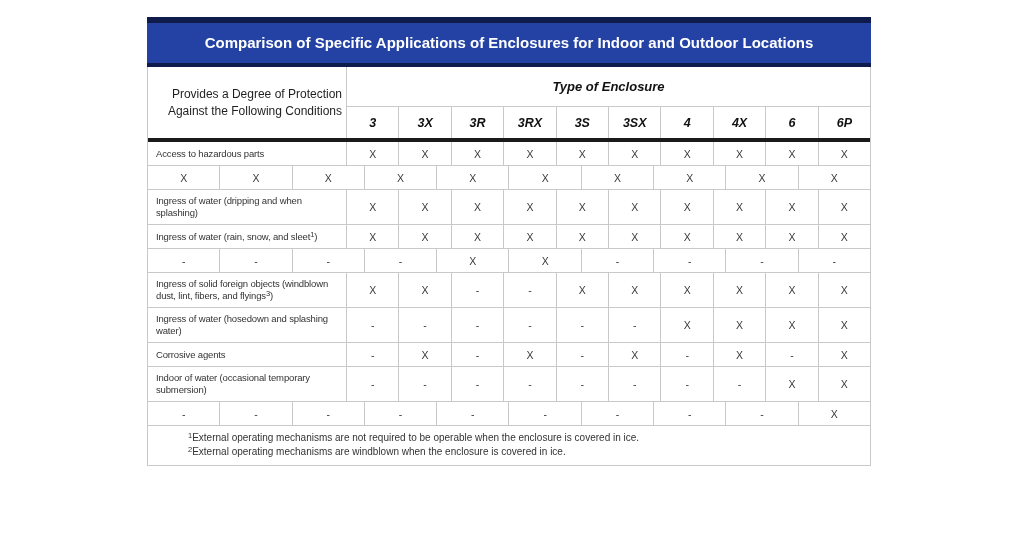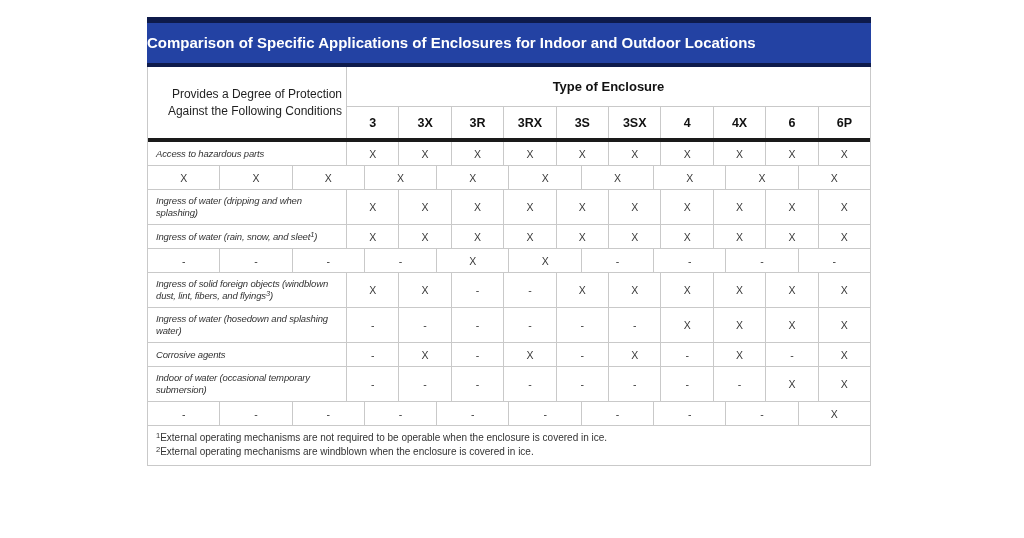--- a/index.html
+++ b/index.html
@@ -16,21 +16,21 @@
   }
   .title-bar {
     background: var(--title-bg, #2342A3);
     border-top: 6px solid var(--title-border, #0E1B4B);
     border-bottom: 4px solid var(--title-border, #0E1B4B);
     color: var(--title-text, #ffffff);
     font-weight: bold;
     font-size: 15px;
     line-height: 40px;
     height: 50px;
-    text-align: left;
+    text-align: center;
     white-space: nowrap;
   }
   .table-body {
     border-left: 1px solid var(--grid-line, #C9C9C9);
     border-right: 1px solid var(--grid-line, #C9C9C9);
   }
   .header-row {
     display: flex;
     height: 75px;
     border-bottom: 4px solid var(--heavy-rule, #1A1A1A);
@@ -40,21 +40,21 @@
     flex: 0 0 199px;
     border-right: 1px solid var(--grid-line, #C9C9C9);
     display: flex;
     align-items: center;
     padding: 0 4px 0 8px;
     font-size: 12px;
     line-height: 17px;
     color: #1f1f1f;
     text-align: right;
   }
-  .enclosure-header { flex: 1; display: flex; flex-direction: column; }
+  .enclosure-header { flex: 1; display: flex; flex-direction: column; font-style: italic; }
   .group-label {
     height: 40px;
     border-bottom: 1px solid var(--grid-line, #C9C9C9);
     display: flex; align-items: center; justify-content: center;
     font-weight: bold; font-size: 13px; color: #111111;
   }
   .col-numbers { flex: 1; display: flex; }
   .col-num {
     flex: 1 1 0;
     display: flex; align-items: center; justify-content: center;
@@ -70,39 +70,38 @@
   .row-label {
     width: 199px;
     flex: 0 0 199px;
     border-right: 1px solid var(--grid-line, #C9C9C9);
     display: flex; align-items: center;
     padding: 5px 4px 5px 8px;
     font-size: 9.5px;
     letter-spacing: -0.15px;
     line-height: 12px;
     color: var(--body-text, #333333);
-    font-style: italic;
   }
   .cells { flex: 1; display: flex; }
   .vcell {
     flex: 1 1 0;
     display: flex; align-items: center; justify-content: center;
     font-size: 10.5px;
     color: #3a3a3a;
     border-right: 1px solid var(--grid-line, #C9C9C9);
   }
   .vcell:last-child { border-right: none; }
   .footnotes {
     border-bottom: 1px solid var(--grid-line, #C9C9C9);
     padding: 5px 10px 7px 8px;
     font-size: 10px;
     line-height: 13.5px;
     color: var(--body-text, #333333);
   }
-  .footnote { max-width: 655px; }
+  .footnote { max-width: 655px; margin-left: 32px; }
   sup {
     font-size: 7.5px;
     line-height: 0;
     position: relative;
     top: -3px;
     vertical-align: baseline;
   }
 </style>
 </head>
 <body>

